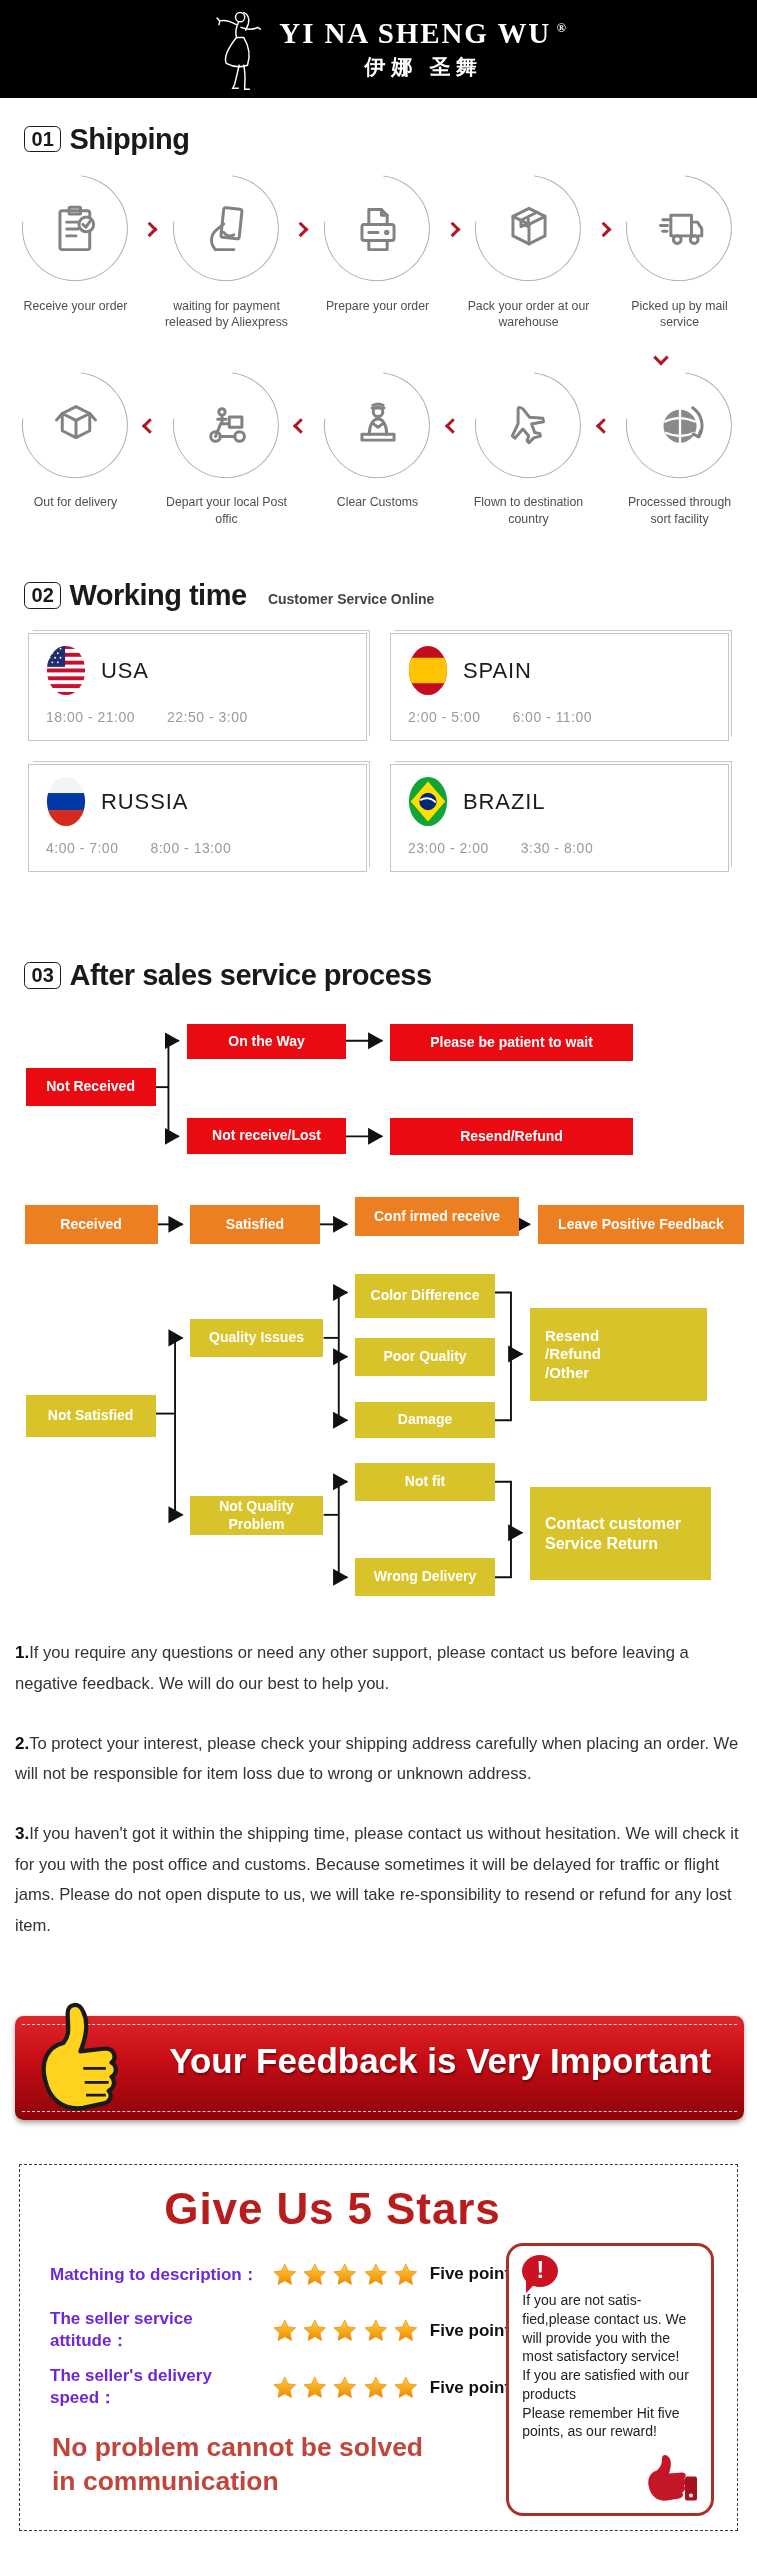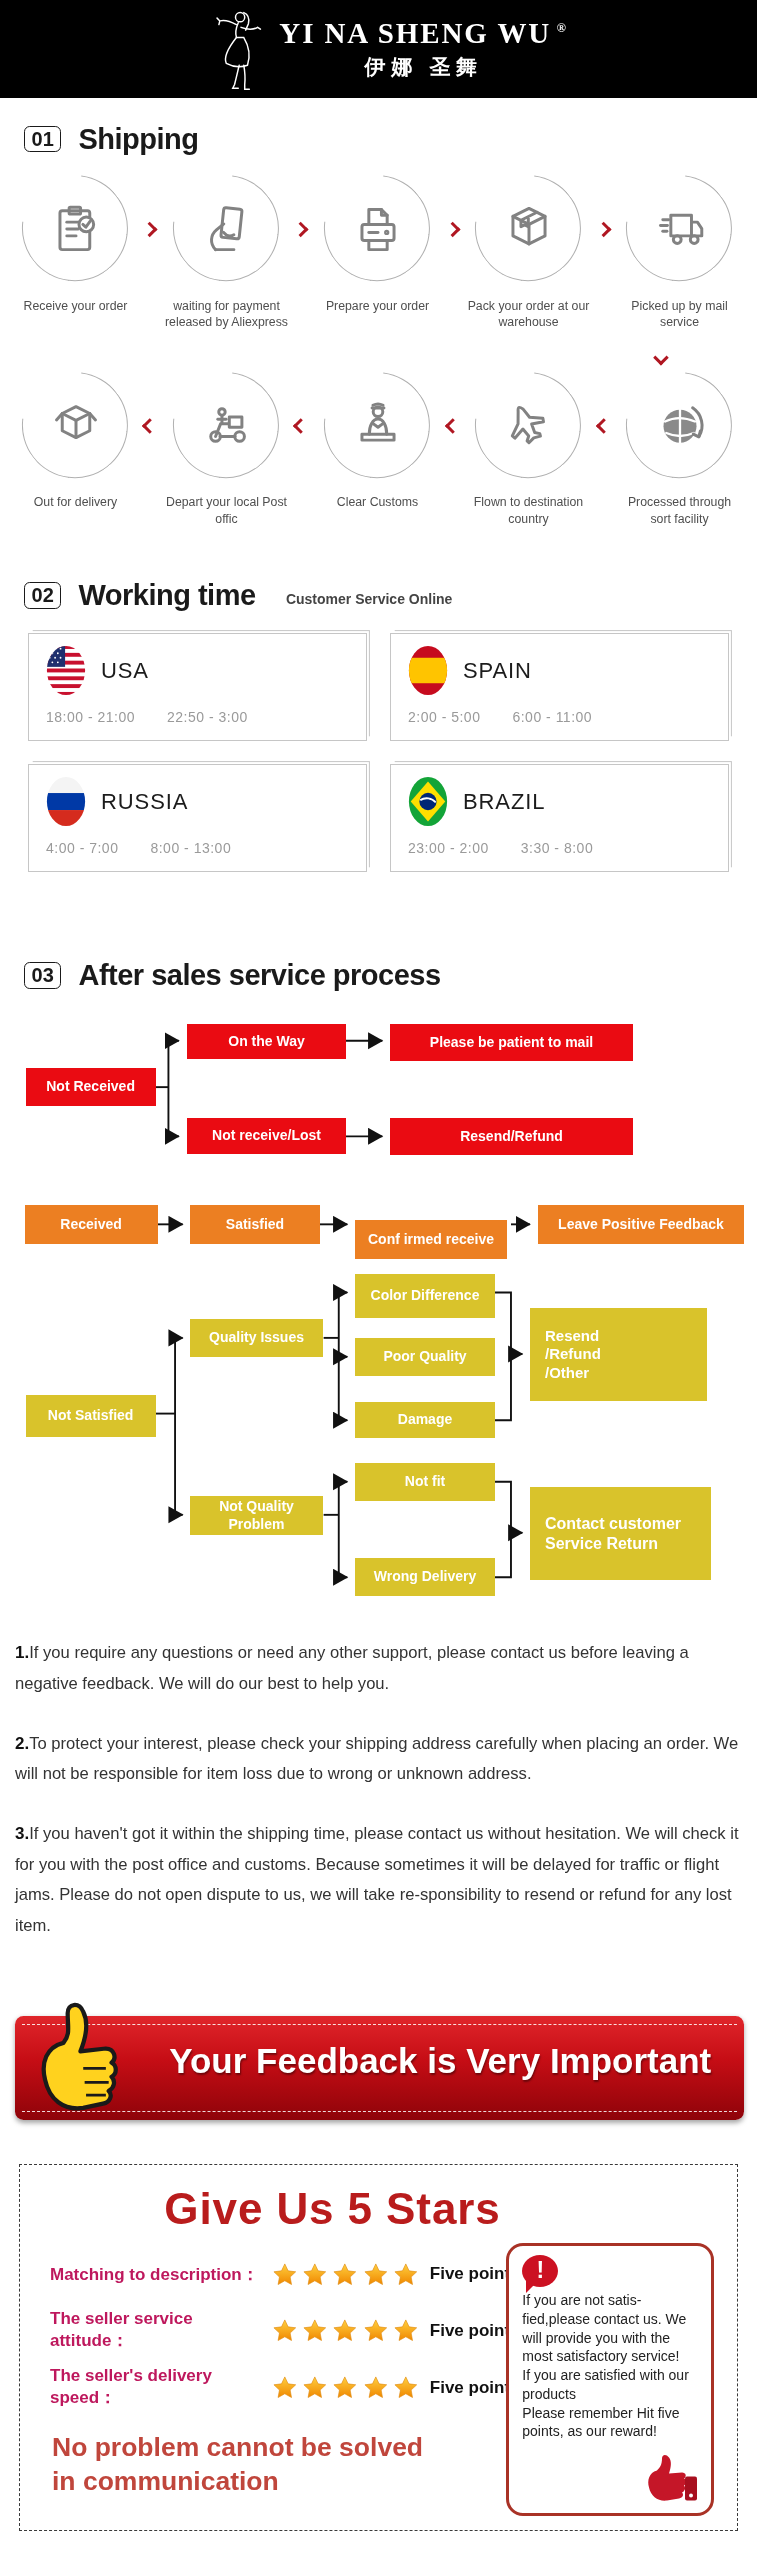--- a/index.html
+++ b/index.html
@@ -9,21 +9,21 @@
   
   .brand-bar { height:98px; background:#000; display:flex; align-items:center; justify-content:center;padding-left:16px; }
   .brand-lockup { display:flex; align-items:center; gap:13.3px; }
   .dancer { width:61px; height:83px; }
   .brand-text { color:#fff; text-align:center; }
   .brand-row { font-family:"Liberation Serif", serif; font-size:29px; letter-spacing:1.9px; font-weight:bold; white-space:nowrap; }
   .reg { font-size:12.3px; vertical-align:super; margin-left:5.7px; }
   .brand-cn { font-size:21px; letter-spacing:5.7px; margin-top:3.8px; font-weight:bold; }
 
   
-  .sec-title { display:flex; align-items:center; gap:17px; margin:24.6px 0 0 24px;text-align:center; }
+  .sec-title { display:flex; align-items:center; gap:8px; margin:24.6px 0 0 24px;text-align:center; }
   .num-badge { border:1.9px solid #1a1a1a; border-radius:5.7px; font-size:20px; font-weight:bold; color:#1a1a1a; padding:0.9px 6.6px; }
   .sec-title h2 { font-size:29px; color:#1a1a1a; letter-spacing:-0.5px; font-weight:bold; }
   .sec-sub { font-size:14px; color:#444; font-weight:bold; margin-left:13.3px; margin-top:7.6px; }
 
   
   .ship-row { position:relative; display:grid; grid-template-columns:repeat(5,151px); margin-top:17px; }
   .step { display:flex; flex-direction:column; align-items:center; }
   .arc-wrap { position:relative; width:112px; height:112px; }
   .arc { position:absolute; inset:2.8px; border:1.4px solid #b0b0b0; border-radius:50%; border-top-color:transparent; transform:rotate(-38deg); }
   .step-icon { position:absolute; left:50%; top:50%; transform:translate(-50%,-50%); width:55px; height:55px; stroke:#828282; fill:none; stroke-width:1.3; stroke-linecap:round; stroke-linejoin:round; }
@@ -62,21 +62,21 @@
   .banner-bar { position:absolute; left:15px; right:13.3px; top:30px; bottom:7.6px; border-radius:8.5px;
     background:linear-gradient(180deg,#e0262b 0%, #c60d15 42%, #8e0309 100%); box-shadow:0 2.8px 5.7px rgba(0,0,0,0.35); }
   .banner-bar::before { content:""; position:absolute; inset:8.5px 6.6px; border-top:1.9px dashed rgba(255,255,255,0.85); border-bottom:1.9px dashed rgba(255,255,255,0.85); }
   .banner-thumb { position:absolute; left:21px; top:0; width:99px; height:142px; }
   .banner-text { position:absolute; left:133px; right:9.5px; top:55px; text-align:center; color:#fff; font-size:35px; font-weight:bold; letter-spacing:0px; text-shadow:0.9px 1.9px 1.9px rgba(0,0,0,0.4); white-space:nowrap; }
 
   
   .stars-box { position:relative; margin:36px 19px 0 19px; height:367px; border:1.9px dashed #3a3a3a; background:#fff; }
   .stars-title { text-align:center; width:625px; margin-top:19px; color:#b91c1c; font-size:44px; font-weight:bold; letter-spacing:0.9px; }
   .rate-row { display:flex; align-items:center; margin:24.6px 0 0 30px; height:32px; }
-  .rate-label { font-size:17px; font-weight:bold; color:#be185d; width:216px; }
+  .rate-label { font-size:17px; font-weight:bold; color:#6d28d9; width:216px; }
   .stars { display:flex; gap:4.7px; margin-left:5.7px; }
   .star-svg { width:25.6px; height:25.6px; }
   .points { font-size:17px; font-weight:bold; color:#111; margin-left:11.4px; }
   .note-box { position:absolute; right:23px; top:78px; width:208px; height:273px; border:3.8px solid #a93226; border-radius:17px; background:#fff; padding:9.5px 11.4px 7.6px 13.3px; }
   .alert-bubble { position:relative; width:36px; height:32px; background:#cc1122; border-radius:50% 50% 50% 50%; color:#fff; font-size:23px; font-weight:bold; text-align:center; line-height:30px; margin-bottom:3.8px; }
   .alert-bubble::after { content:""; position:absolute; left:3.8px; bottom:-5.7px; border:6.6px solid transparent; border-top-color:#cc1122; border-left-color:#cc1122; }
   .note-text { font-size:14px; color:#222; line-height:1.34; white-space:pre-line; }
   .note-thumb { position:absolute; right:5.7px; bottom:5.7px; width:70px; height:61px; }
   .slogan { position:absolute; left:32px; bottom:32px; color:#c0463c; font-size:26.5px; font-weight:bold; line-height:1.25; white-space:pre-line; }
 </style>
@@ -401,27 +401,27 @@
         <path d="M358 492 H367" marker-end="url(#ah)"></path>
           <path d="M358 593 H367" marker-end="url(#ah)"></path>
         <path d="M523 492 H540 V546"></path>
           <path d="M523 593 H540 V546"></path>
           <path d="M540 546 H552" marker-end="url(#ah)"></path>
       </g>
     </svg>
 
     <div class="fnode fred" style="left:25.6px;top:52px;width:130px;height:38px">Not Received</div>
     <div class="fnode fred" style="left:187px;top:7.6px;width:159px;height:35px">On the Way</div>
-    <div class="fnode fred" style="left:390px;top:7.6px;width:243px;height:37px">Please be patient to mail</div>
+    <div class="fnode fred" style="left:390px;top:7.6px;width:243px;height:37px">Please be patient to wait</div>
     <div class="fnode fred" style="left:187px;top:102px;width:159px;height:36px">Not receive/Lost</div>
     <div class="fnode fred" style="left:390px;top:102px;width:243px;height:37px">Resend/Refund</div>
 
     <div class="fnode forange" style="left:24.6px;top:189px;width:133px;height:39px">Received</div>
     <div class="fnode forange" style="left:190px;top:189px;width:130px;height:39px">Satisfied</div>
-    <div class="fnode forange" style="left:355px;top:204px;width:152px;height:39px">Conf irmed receive</div>
+    <div class="fnode forange" style="left:355px;top:181px;width:164px;height:39px">Conf irmed receive</div>
     <div class="fnode forange" style="left:538px;top:189px;width:206px;height:39px">Leave Positive Feedback</div>
 
     <div class="fnode fyellow" style="left:355px;top:258px;width:140px;height:44px">Color Difference</div>
     <div class="fnode fyellow" style="left:190px;top:303px;width:133px;height:38px">Quality Issues</div>
     <div class="fnode fyellow" style="left:355px;top:322px;width:140px;height:38px">Poor Quality</div>
     <div class="fnode fyellow pre left-align" style="left:530px;top:292px;width:177px;height:93px;font-size:15px">Resend
 /Refund
 /Other</div>
     <div class="fnode fyellow" style="left:355px;top:386px;width:140px;height:36px">Damage</div>
     <div class="fnode fyellow" style="left:25.6px;top:379px;width:130px;height:42px">Not Satisfied</div>

